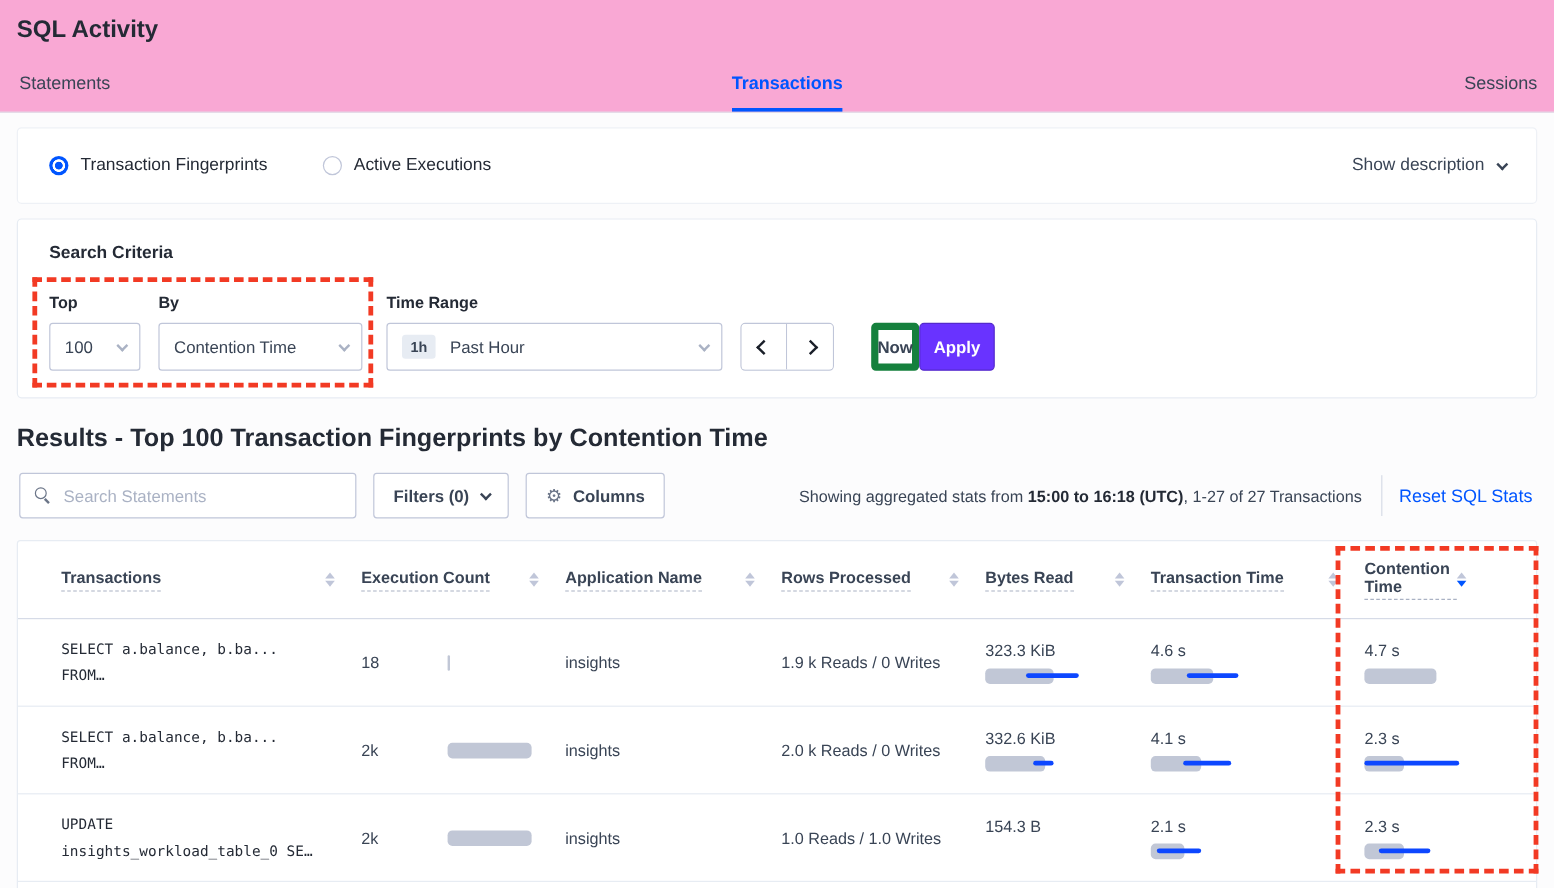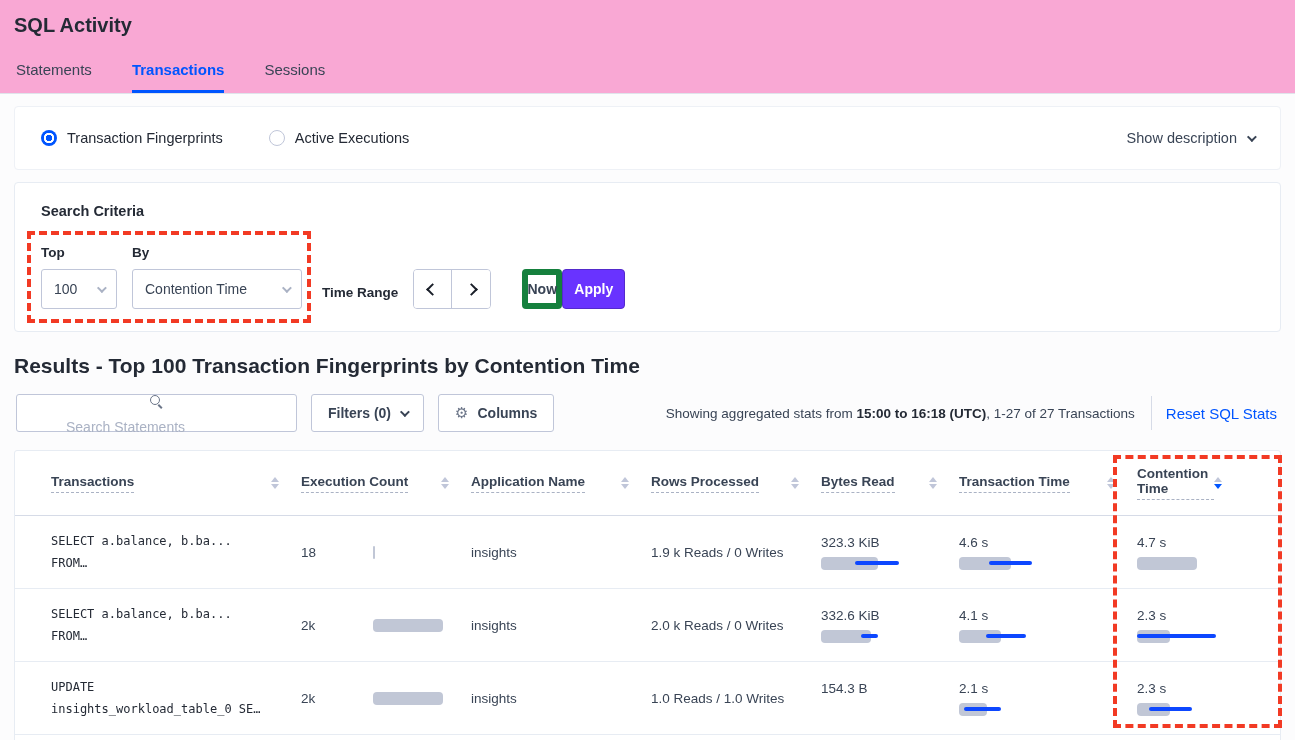--- a/index.html
+++ b/index.html
@@ -2,21 +2,21 @@
 <html><head>
 <meta charset="utf-8">
 <style>
   * { margin:0; padding:0; box-sizing:border-box; }
   html,body { width:1295px; height:740px; overflow:hidden;
     font-family:"Liberation Sans", sans-serif; background:#fcfcfd; color:#394455; }
 
   
   .page-head { padding:14px 14px 0 14px; border-bottom:1px solid #e0e4eb; background:#f9a8d4; }
   .page-title { font-size:20px; font-weight:bold; color:#242a35; }
-  .tabs { display:flex; gap:40px; margin-top:24px; padding-left:2px; }
+  .tabs { display:flex; gap:40px; margin-top:24px; padding-left:2px;justify-content:space-between; }
   .tab { font-size:15px; color:#394455; padding-bottom:12px; cursor:pointer; border-bottom:3px solid transparent; }
   .tab.active { color:#0055ff; font-weight:bold; border-bottom-color:#0055ff; }
 
   
   .radio-band { margin:12px 14px 0 14px; background:#fff; border:1px solid #eef1f6; border-radius:4px;
     height:64px; display:flex; align-items:center; padding:0 26px; }
   .radio-opt { display:flex; align-items:center; gap:10px; margin-right:46px; font-size:14.5px; color:#242a35; cursor:pointer; }
   .radio-dot { width:16px; height:16px; border-radius:50%; border:1px solid #c0c6d9; background:#fff; }
   .radio-dot.on { border:none;
     background:radial-gradient(circle, #0055ff 0 3px, #fff 3.5px 5px, #0055ff 5.5px 8px); }
@@ -56,21 +56,21 @@
 
   
   .anno { position:absolute; border:4px dashed #f23a24; z-index:5; pointer-events:none; }
   .anno-topby { left:12px; top:48px; width:284px; height:92px; }
   .anno-cont { left:1113px; top:455px; width:169px; height:273px; }
 
   
   .results-head { margin:22px 14px 0 14px; font-size:21px; font-weight:bold; color:#242a35; }
   .controls-row { margin:16px 16px 0 16px; display:flex; align-items:center; }
   .search-box { width:281px; height:38px; background:#fff; border:1px solid #c0c6d9; border-radius:3px;
-    display:flex; align-items:center; padding:0 12px; gap:10px;flex-direction:column; }
+    display:flex; align-items:center; padding:0 12px; gap:10px; }
   .search-box input { border:none; outline:none; flex:1; font-size:14px; color:#394455;
     font-family:"Liberation Sans", sans-serif; background:transparent; }
   .search-box input::placeholder { color:#aab2c4; }
   .mag { position:relative; width:14px; height:14px; flex:0 0 auto; }
   .mag::before { content:""; position:absolute; left:0; top:0; width:8px; height:8px;
     border:1.6px solid #6b7588; border-radius:50%; }
   .mag::after { content:""; position:absolute; left:9px; top:9px; width:5px; height:1.8px;
     background:#6b7588; transform:rotate(45deg); transform-origin:0 0; }
   .ctl-btn { height:38px; background:#fff; border:1px solid #c0c6d9; border-radius:3px; margin-left:14px;
     display:flex; align-items:center; gap:9px; padding:0 16px; font-size:14px; font-weight:bold; color:#394455; cursor:pointer; }
@@ -143,20 +143,25 @@
     </div>
     <div class="field" style="margin-left:15px;">
       <span class="field-label">By</span>
       <div class="select sel-by" style="margin-left:0;">
         <span class="sel-val">Contention Time</span>
         <span class="chev down gray"></span>
       </div>
     </div>
     <div class="field" style="margin-left:20px;">
       <span class="field-label">Time Range</span>
+      <div class="select sel-time" style="margin-left:0;">
+        <span class="badge-1h">1h</span>
+        <span class="sel-val">Past Hour</span>
+        <span class="chev down gray"></span>
+      </div>
     </div>
     <div class="arrow-group">
       <div class="arrow-btn">
         <span class="chev big left"></span>
       </div>
       <div class="arrow-btn">
         <span class="chev big right"></span>
       </div>
     </div>
     <div class="btn btn-now">Now</div>

